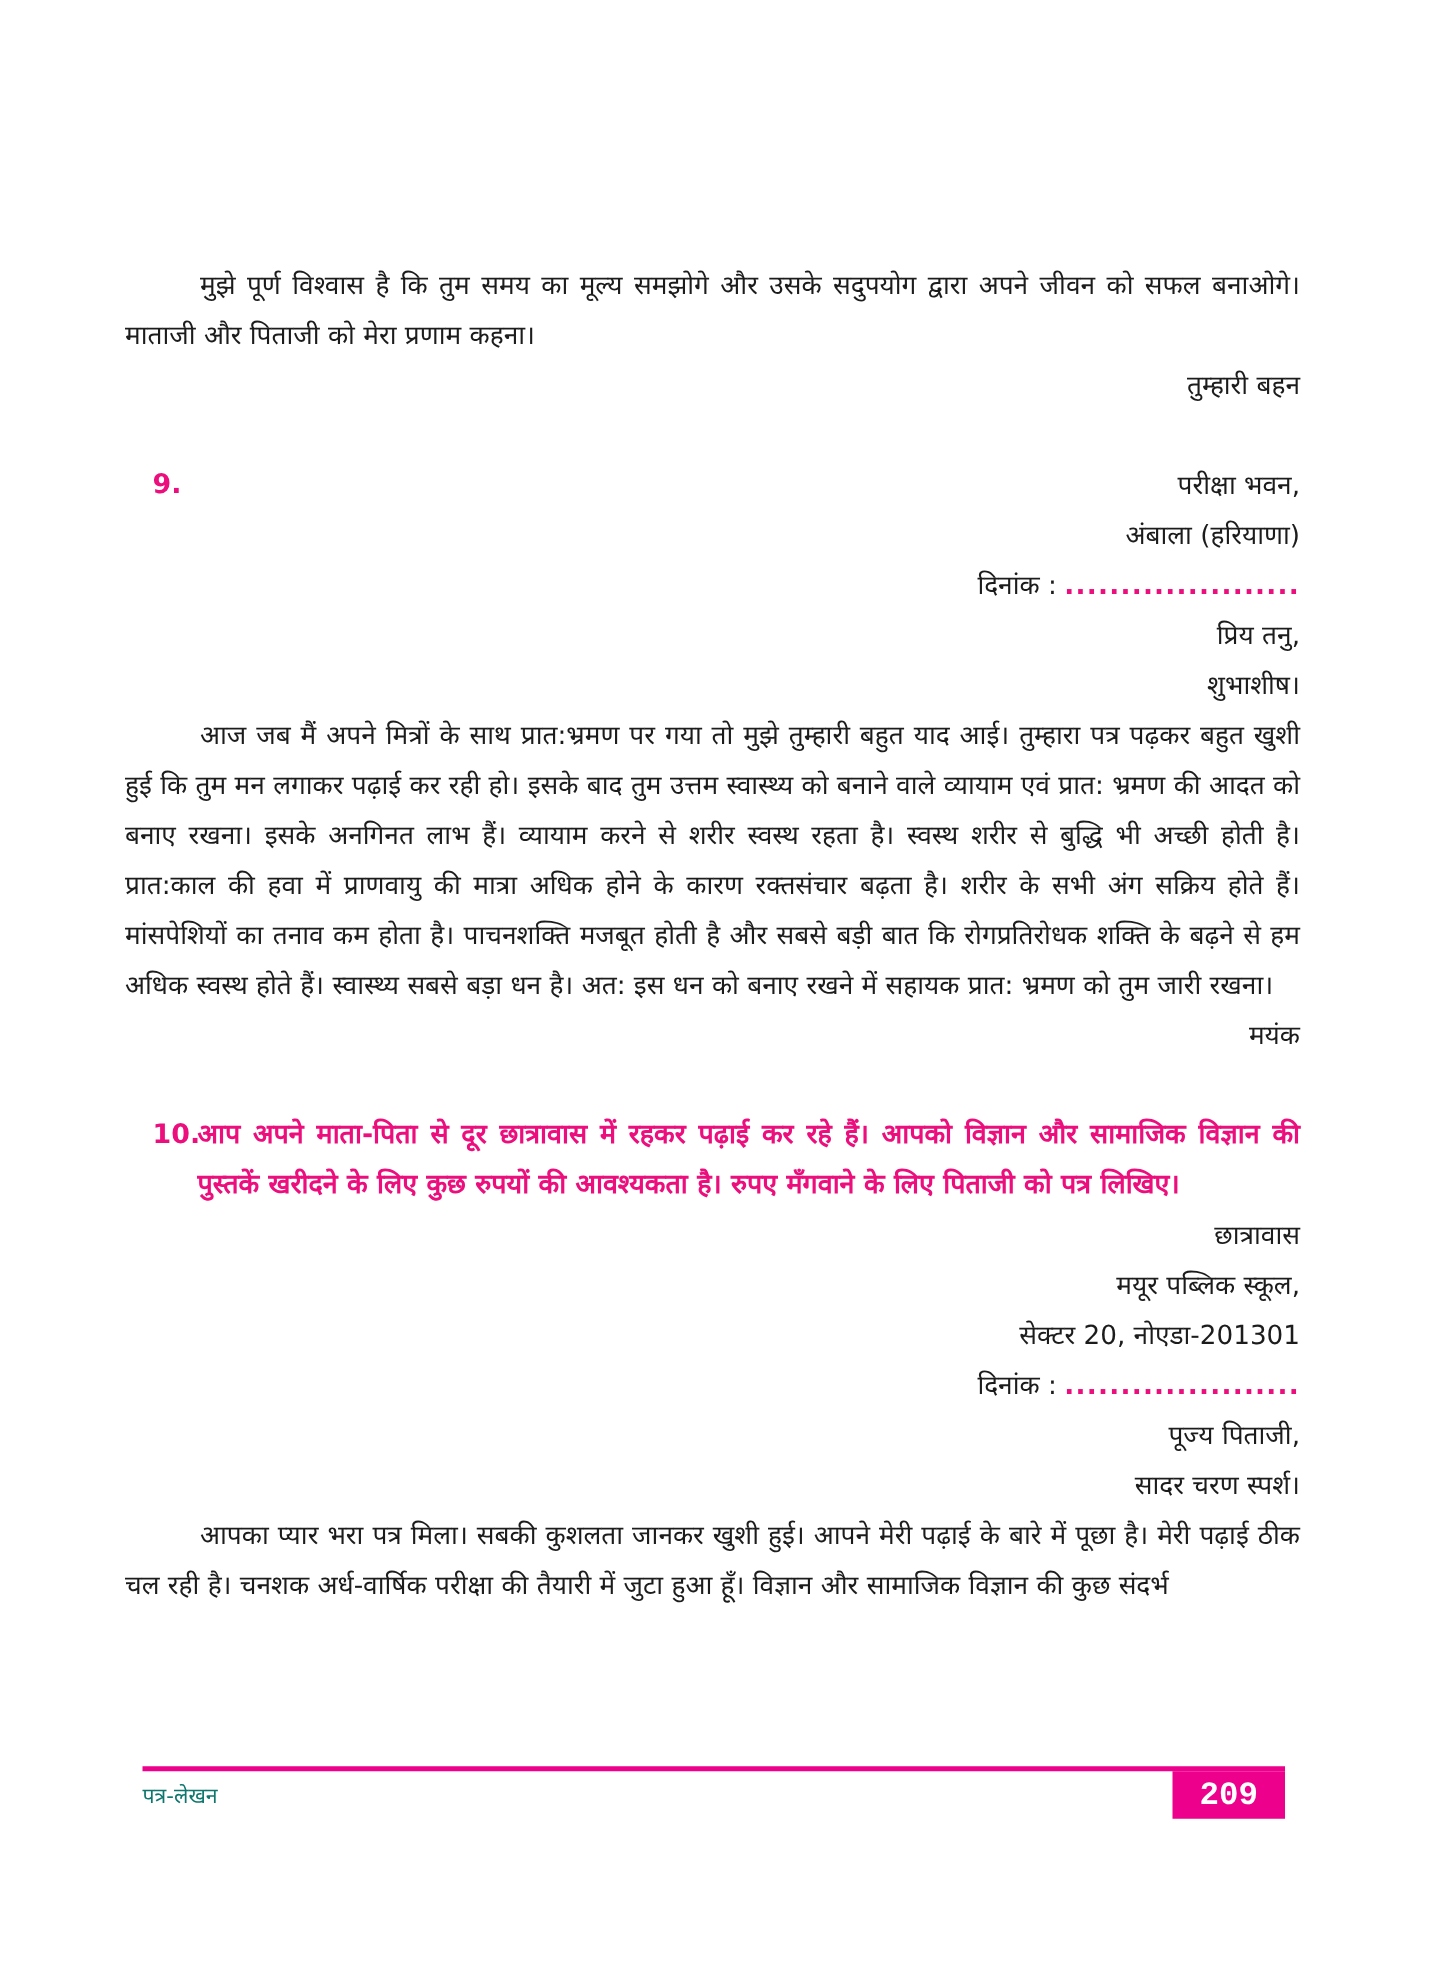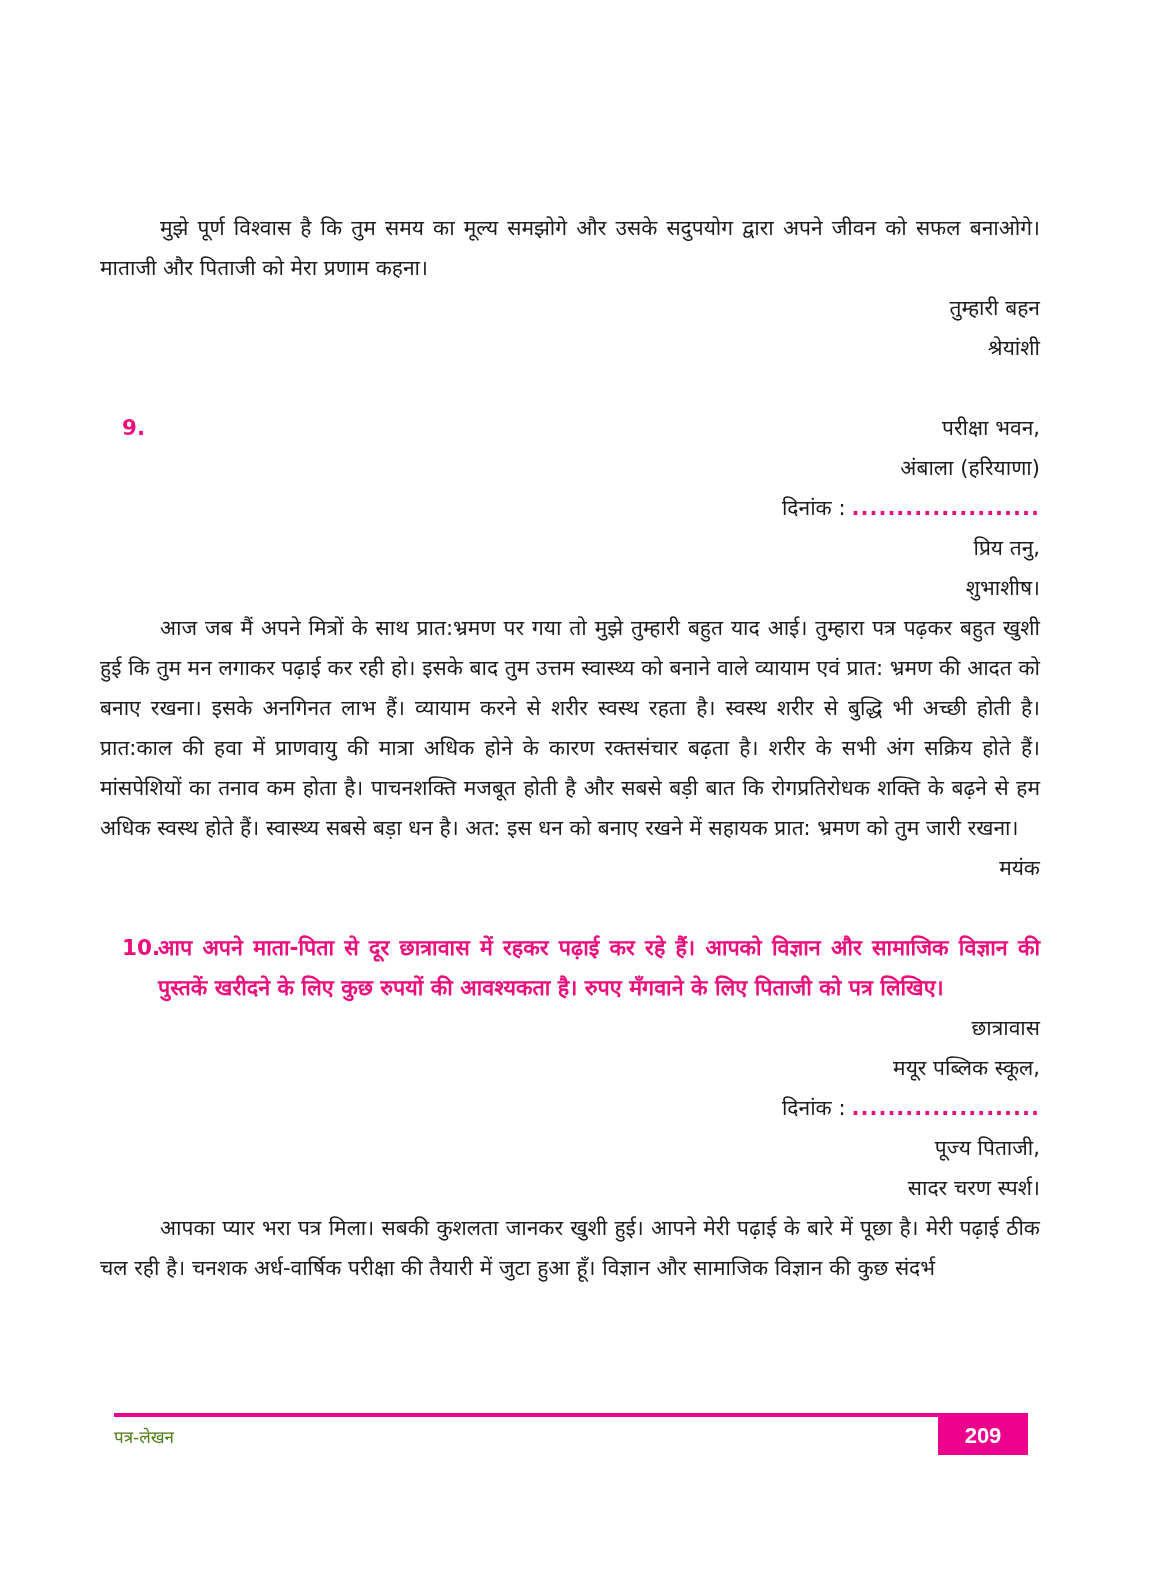--- a/index.html
+++ b/index.html
@@ -62,46 +62,45 @@
     top: 1391px;
   }
   .footer-rule {
     height: 4px;
     background: #EC008C;
   }
   .footer-label {
     margin-top: 9px;
     font-size: 17px;
     line-height: 22px;
-    color: #4d7c0f;
+    color: #0f766e;
   }
   .page-num-box {
     position: absolute;
     right: 0;
     top: 4px;
     width: 90px;
     height: 38px;
     background: #EC008C;
     color: #ffffff;
-    font-size: 22px;
+    font-size: 26px;
     font-weight: bold;
     display: flex;
     align-items: center;
     justify-content: center;
-    font-family: Liberation Sans, sans-serif;
+    font-family: Liberation Mono, monospace;
   }
 </style>
 </head>
 <body>
 
 <div class="page">
 
   <div class="body-text para">मुझे पूर्ण विश्वास है कि तुम समय का मूल्य समझोगे और उसके सदुपयोग द्वारा अपने जीवन को सफल बनाओगे। माताजी और पिताजी को मेरा प्रणाम कहना।</div>
   <div class="meta-line">तुम्हारी बहन</div>
-  <div class="meta-line">श्रेयांशी</div>
 
   <div class="question">
     <span class="q-num">9.</span>
   </div>
 
   <div class="meta-line">परीक्षा भवन,</div>
   <div class="meta-line">अंबाला (हरियाणा)</div>
   <div class="meta-line">
     <span>दिनांक :</span><span class="dots">.....................</span>
   </div>
@@ -112,20 +111,21 @@
 
   <div class="meta-line">मयंक</div>
 
   <div class="question">
     <span class="q-num">10.</span>
     <span>आप अपने माता-पिता से दूर छात्रावास में रहकर पढ़ाई कर रहे हैं। आपको विज्ञान और सामाजिक विज्ञान की पुस्तकें खरीदने के लिए कुछ रुपयों की आवश्यकता है। रुपए मँगवाने के लिए पिताजी को पत्र लिखिए।</span>
   </div>
 
   <div class="meta-line">छात्रावास</div>
   <div class="meta-line">मयूर पब्लिक स्कूल,</div>
+  <div class="meta-line">सेक्टर 20, नोएडा-201301</div>
   <div class="meta-line">
     <span>दिनांक :</span><span class="dots">.....................</span>
   </div>
   <div class="meta-line">पूज्य पिताजी,</div>
   <div class="meta-line">सादर चरण स्पर्श।</div>
 
   <div class="body-text para">आपका प्यार भरा पत्र मिला। सबकी कुशलता जानकर खुशी हुई। आपने मेरी पढ़ाई के बारे में पूछा है। मेरी पढ़ाई ठीक चल रही है। चनशक अर्ध-वार्षिक परीक्षा की तैयारी में जुटा हुआ हूँ। विज्ञान और सामाजिक विज्ञान की कुछ संदर्भ</div>
 
   <div class="footer">
     <div class="footer-rule"></div>

